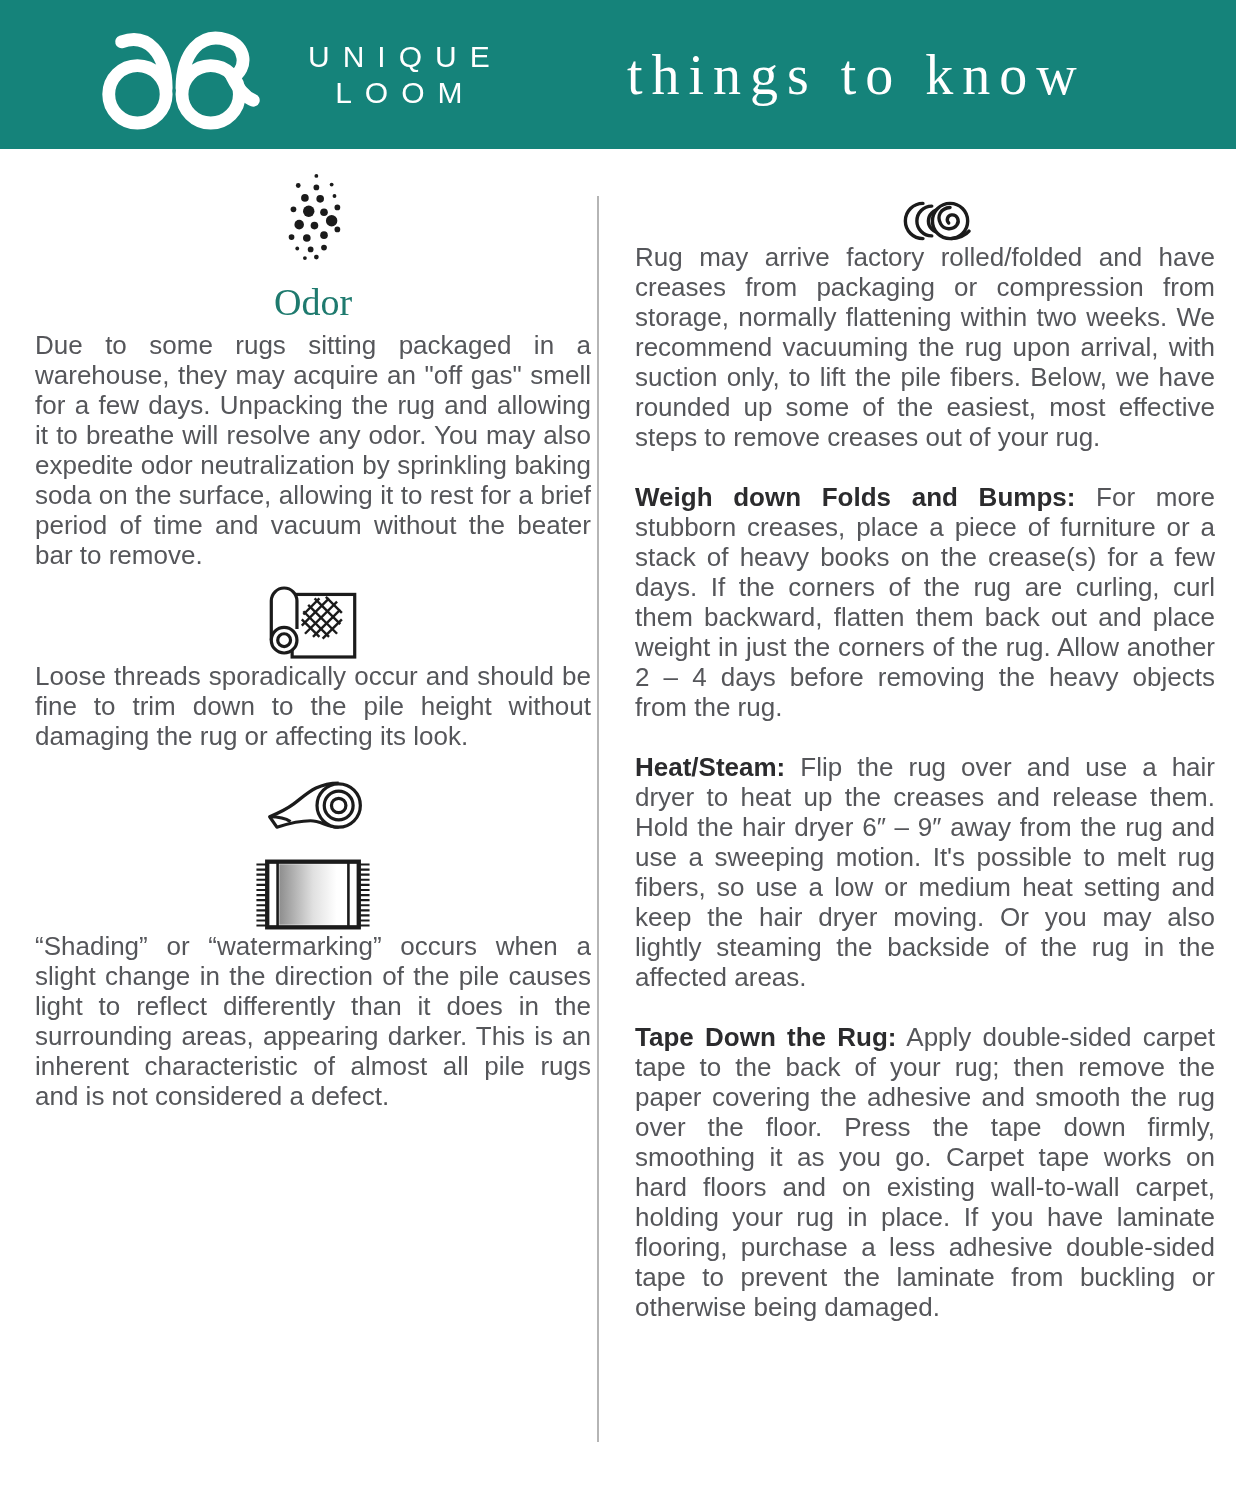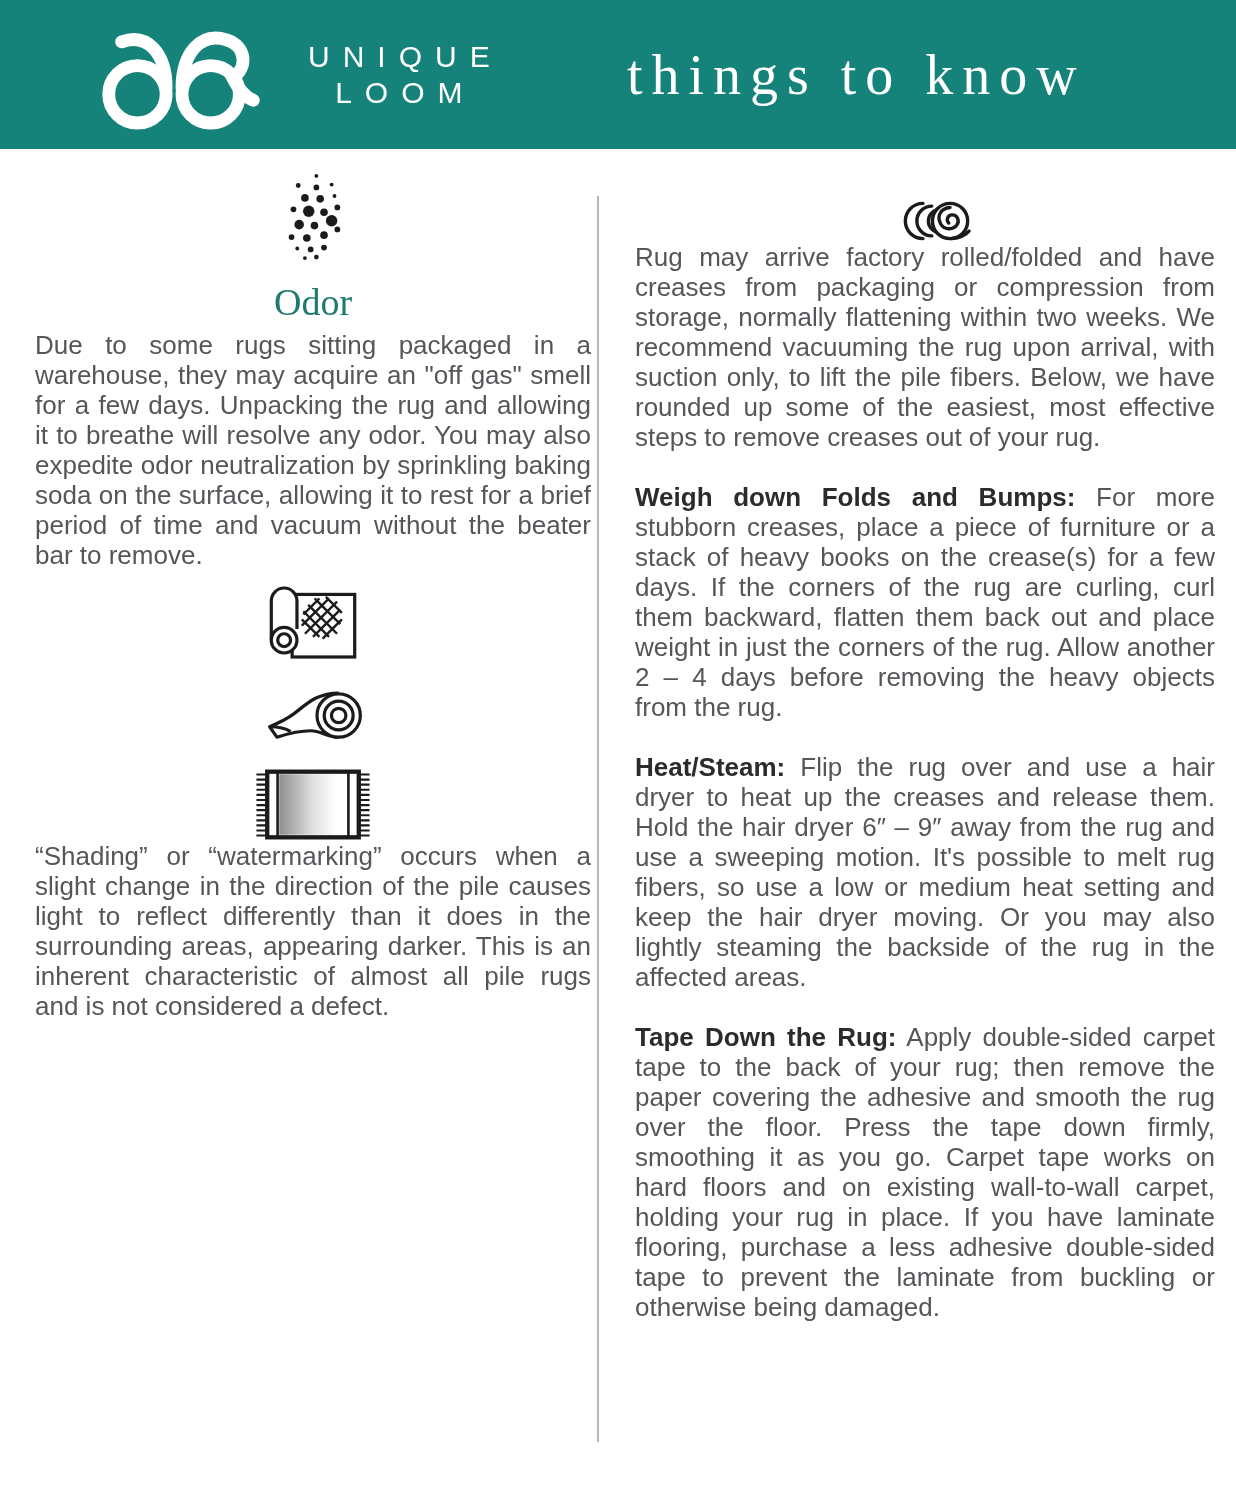--- a/index.html
+++ b/index.html
@@ -129,20 +129,21 @@
                 <path d="M90 50 L58 18"></path>
                 <path d="M92 36 L72 16"></path>
             </g>
             <path d="M4 72 V21 A16 16 0 0 1 36 21 V72 Z" fill="#fff" stroke="none"></path>
             <path d="M4 70 V21 A16 16 0 0 1 36 21 V56"></path>
             <circle cx="20" cy="70" r="16" fill="#fff"></circle>
             <circle cx="20" cy="70" r="8" fill="#fff"></circle>
           </g>
         </svg>
       </div>
+      <p class="body-text">Loose threads sporadically occur and should be fine to trim down to the pile height without damaging the rug or affecting its look.</p>
     </section>
 
     <section class="sec sec-rugpad">
       <div class="icon-row">
         <svg viewBox="0 0 124 76" width="100" height="61" aria-hidden="true">
           <g stroke="currentColor" fill="none" stroke-width="4" stroke-linejoin="round">
             <path d="M94 10 C 66 10 54 24 38 36 C 30 42 20 47 8 52 L 17 65 C 33 60 47 57 59 57 C 72 57 80 65 94 65" fill="#fff"></path>
             <path d="M8 52 C 20 52 28 54 34 58"></path>
             <circle cx="94" cy="38" r="27" fill="#fff"></circle>
             <circle cx="94" cy="38" r="18"></circle>

